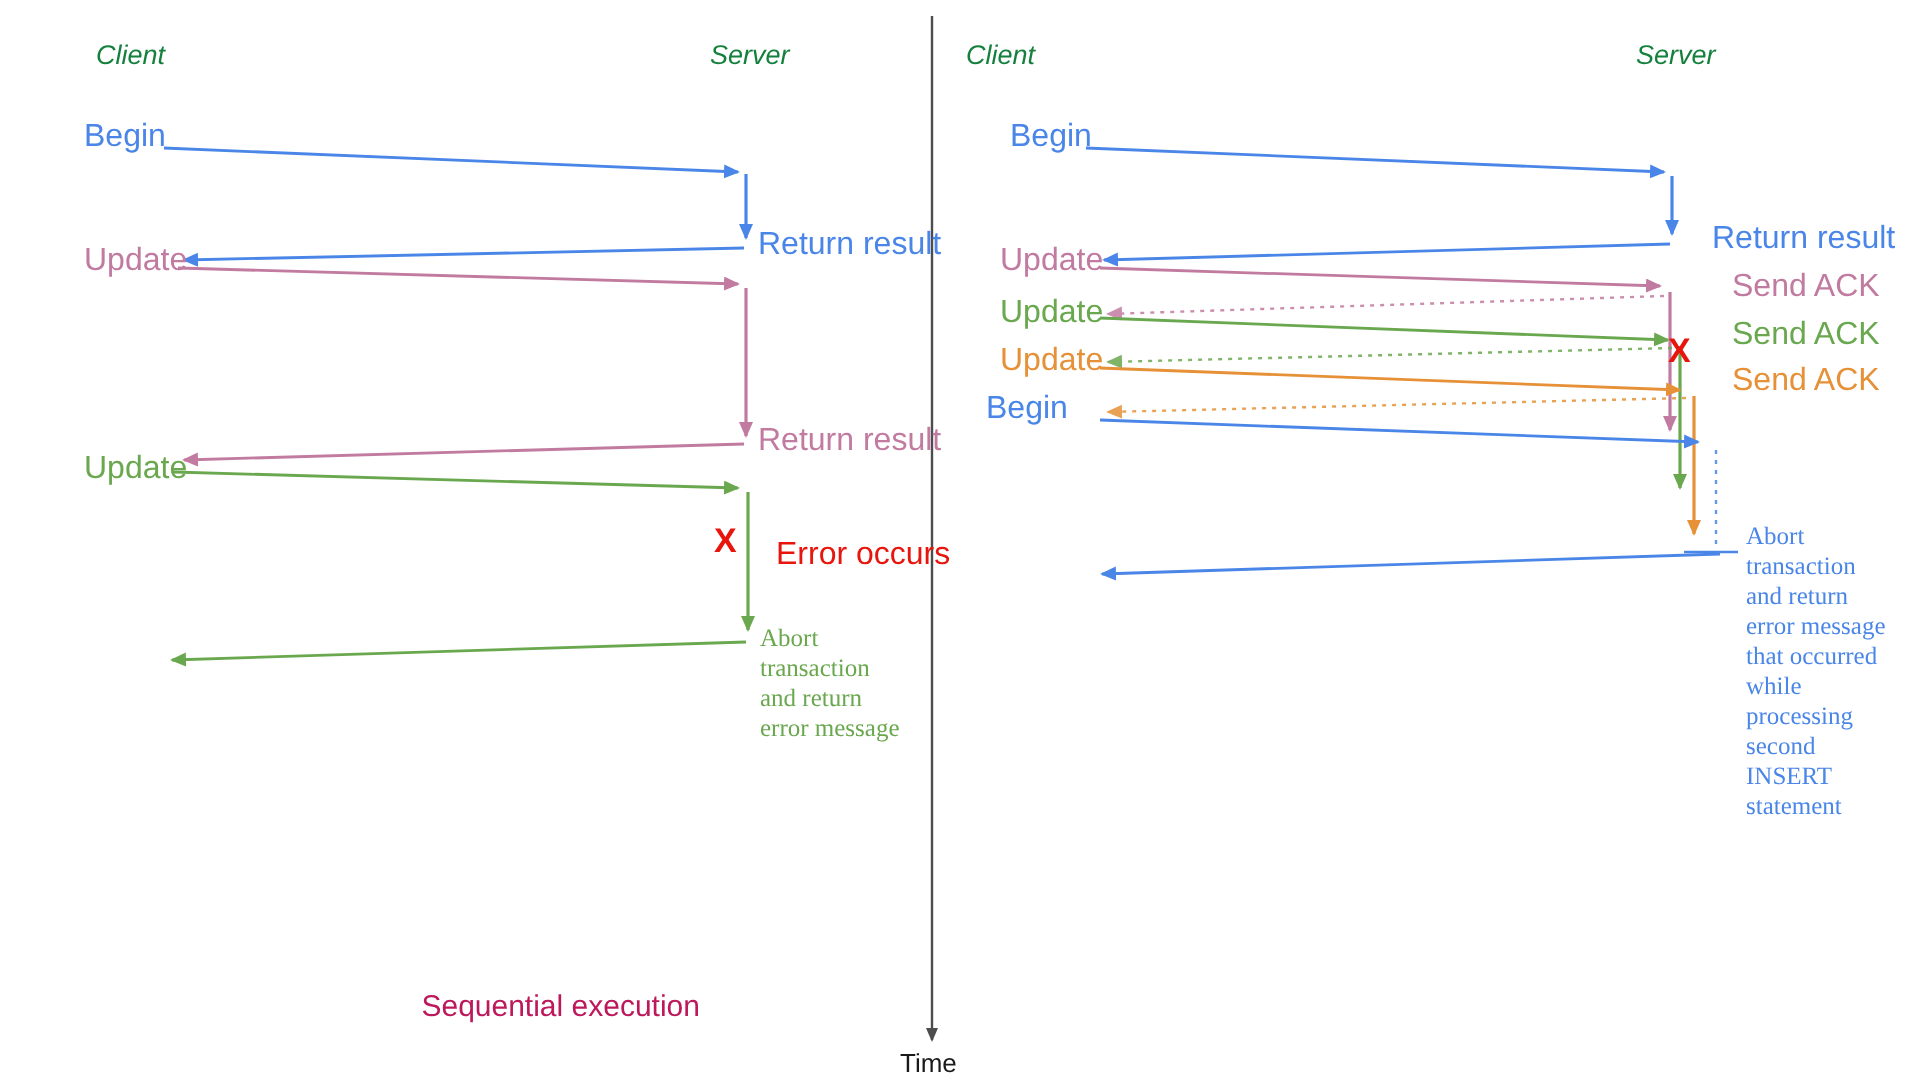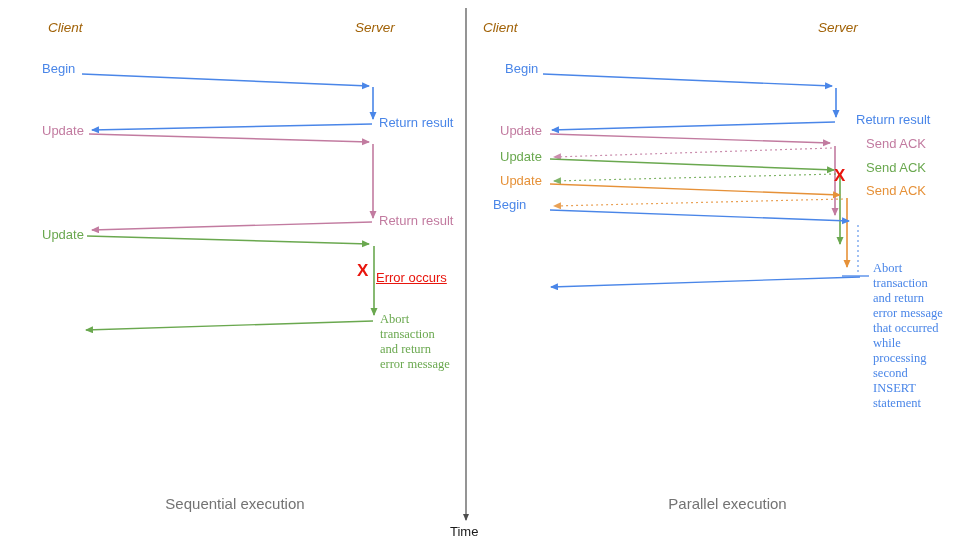--- a/index.html
+++ b/index.html
@@ -4,30 +4,30 @@
 <style>
   html,body{margin:0;padding:0;background:#ffffff;}
   #stage{
     position:relative;
     width:960px;height:540px;
     background:#ffffff;
     font-family:"Liberation Sans","DejaVu Sans",sans-serif;
     overflow:hidden;
   }
   #wires{position:absolute;left:0;top:0;width:960px;height:540px;}
-  .lbl{position:absolute;font-size:13px;line-height:14px;white-space:nowrap;}
-  .hdr{font-style:italic;color:#a16207;font-size:13.5px;}
+  .lbl{position:absolute;font-size:16px;line-height:14px;white-space:nowrap;}
+  .hdr{font-style:italic;color:#15803d;font-size:13.5px;}
   .blue{color:#4a86e8;}
   .pink{color:#c27ba0;}
   .green{color:#6aa84f;}
   .orange{color:#e69138;}
   .red{color:#e8150d;}
   .xmark{font-weight:bold;font-size:17px;color:#e8150d;}
   .multiline{white-space:pre-line;font-size:12.5px;line-height:15px;font-family:Liberation Serif, serif;}
-  .title{font-size:15px;color:#737373;text-align:center;white-space:nowrap;}
+  .title{font-size:15px;color:#be185d;text-align:right;white-space:nowrap;}
   .timelbl{font-size:13px;color:#1a1a1a;}
 </style>
 </head>
 <body>
 
 <div id="stage">
 
   <svg id="wires" viewBox="0 0 960 540" xmlns="http://www.w3.org/2000/svg">
     <defs>
       <marker id="mb" markerUnits="userSpaceOnUse" markerWidth="9" markerHeight="9" refX="7" refY="3.5" orient="auto">
@@ -86,21 +86,21 @@
   <div class="lbl hdr" style="left:48px;top:21px;">Client</div>
   <div class="lbl hdr" style="left:355px;top:21px;">Server</div>
 
   <div class="lbl blue" style="left:42px;top:62px;">Begin</div>
   <div class="lbl blue" style="left:379px;top:116px;">Return result</div>
   <div class="lbl pink" style="left:42px;top:124px;">Update</div>
   <div class="lbl pink" style="left:379px;top:214px;">Return result</div>
   <div class="lbl green" style="left:42px;top:228px;">Update</div>
 
   <div class="lbl xmark" style="left:357px;top:264px;">X</div>
-  <div class="lbl red" style="left:376px;top:271px;text-decoration:underline;">Error occurs</div>
+  <div class="lbl red" style="left:388px;top:271px;">Error occurs</div>
 
   <div class="lbl green multiline" style="left:380px;top:312px;width:86px;white-space:pre-line;">Abort
 transaction
 and return
 error message</div>
 
   <div class="lbl title" style="left:120px;top:497px;width:230px;">Sequential execution</div>
 
   <div class="lbl hdr" style="left:483px;top:21px;">Client</div>
   <div class="lbl hdr" style="left:818px;top:21px;">Server</div>
@@ -121,17 +121,16 @@
 transaction
 and return
 error message
 that occurred
 while
 processing
 second
 INSERT
 statement</div>
 
-  <div class="lbl title" style="left:600px;top:497px;width:255px;">Parallel execution</div>
 
   <div class="lbl timelbl" style="left:450px;top:525px;">Time</div>
 
 </div>
 
 </body></html>

